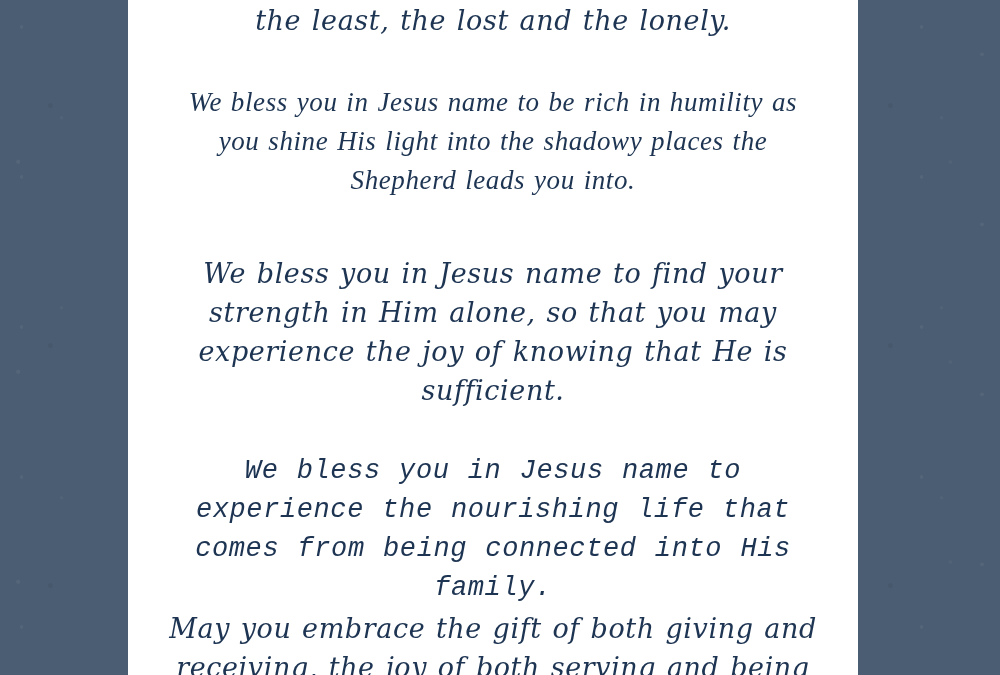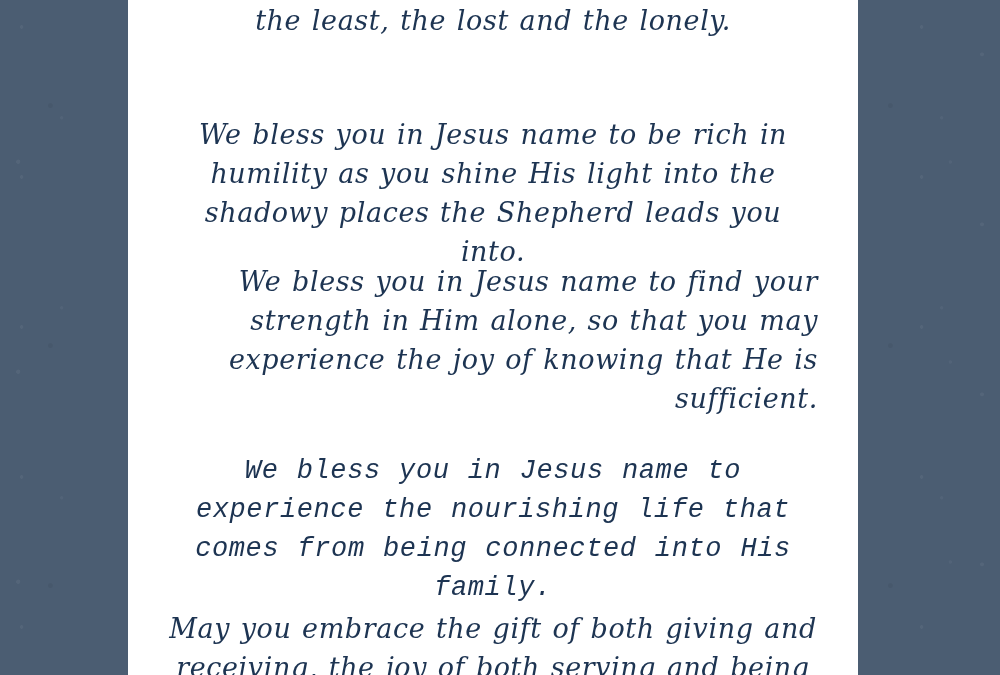--- a/index.html
+++ b/index.html
@@ -65,22 +65,22 @@
     text-align: center;
     color: #1d3452;
     font-family: "DejaVu Serif", serif;
     font-style: italic;
     font-size: 27px;
     line-height: 39px;
     letter-spacing: 0.6px;
     word-spacing: 1.5px;
   }
   .p1 { top: -26px; }
-  .p2 { top: 88px; }
-  .p3 { top: 235px; text-align: right; }
+  .p2 { top: 56px; font-family: Liberation Serif, serif; }
+  .p3 { top: 227px; }
   .p4 { top: 425px; font-family: Liberation Mono, monospace; }
   .p5 { top: 582px; }
 </style>
 </head>
 <body>
 
 <div class="page">
   <div class="bg-texture"></div>
 
   <div class="paper">

